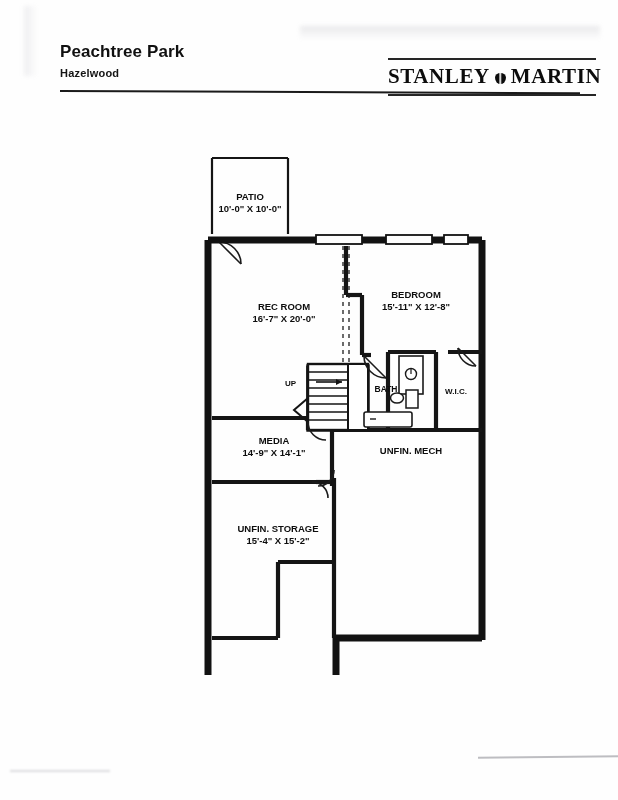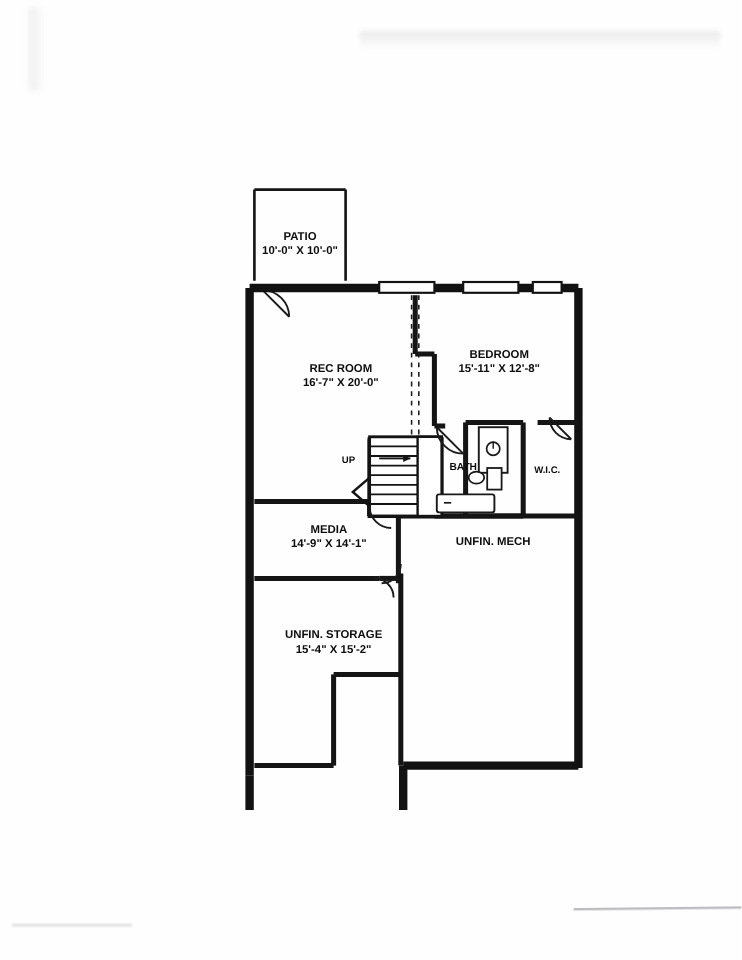--- a/index.html
+++ b/index.html
@@ -86,20 +86,33 @@
 </head>
 <body>
 
 <div class="page">
 
   <div class="scan-smudge-top"></div>
   <div class="scan-smudge-left"></div>
   <div class="scan-edge-bottom"></div>
   <div class="scan-line-right"></div>
 
+  <div class="header">
+    <div class="title">Peachtree Park</div>
+    <div class="subtitle">Hazelwood</div>
+    <div class="header-rule"></div>
+
+    <div class="brand">
+      <div class="brand-rule-top"></div>
+      <div class="brand-rule-bot"></div>
+      <div class="brand-word">
+        <span>STANLEY</span><span class="brand-mark"></span><span>MARTIN</span>
+      </div>
+    </div>
+  </div>
 
   <div class="plan">
     <svg width="618" height="545" viewBox="0 0 618 545" xmlns="http://www.w3.org/2000/svg">
 
       <g>
         <path d="M196 28 L196 104 M196 28 L272 28 M272 28 L272 104" fill="none" stroke="#151515" stroke-width="2.2"></path>
 
         <path d="M203 112 A22 22 0 0 1 225 134" fill="none" stroke="#1b1b1b" stroke-width="1.6"></path>
         <line x1="203" y1="112" x2="225" y2="134" stroke="#1b1b1b" stroke-width="1.6"></line>
         <text class="rm" x="234" y="70" font-size="9.5" text-anchor="middle">PATIO</text>

